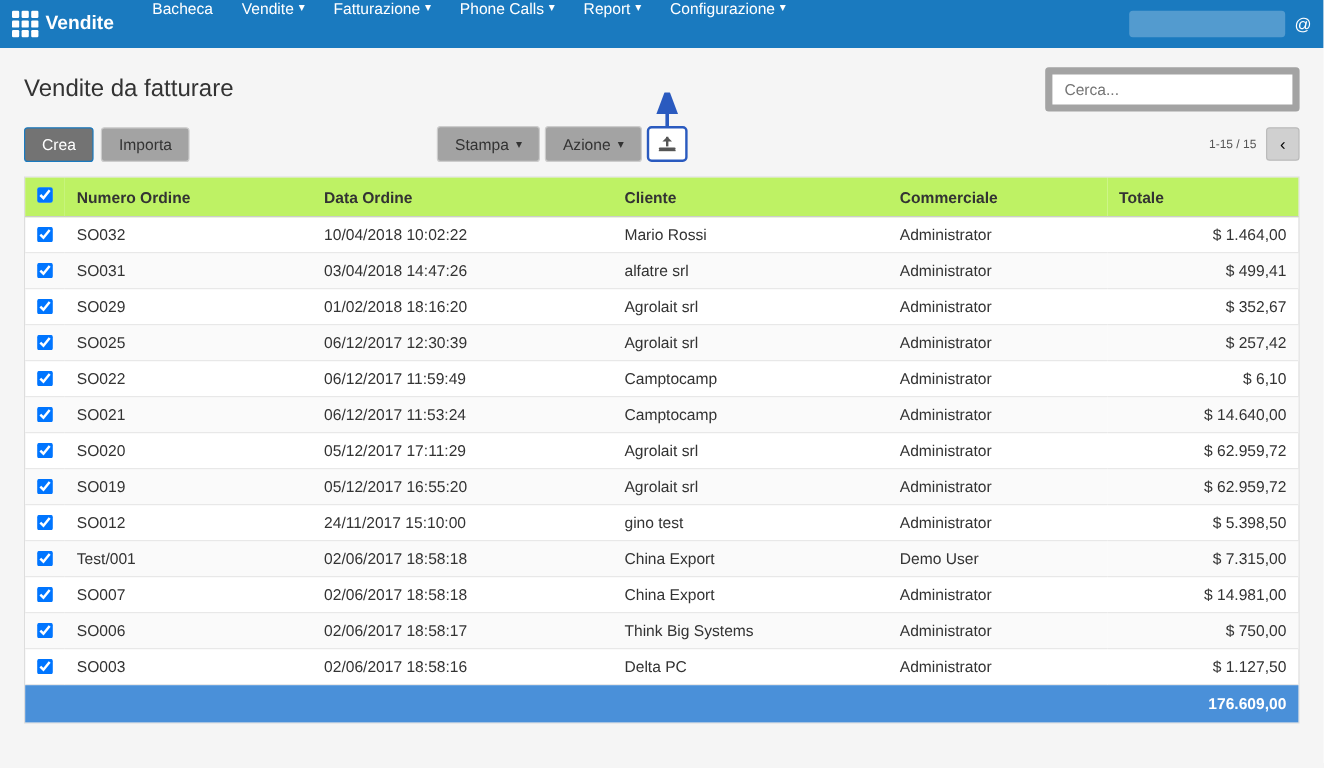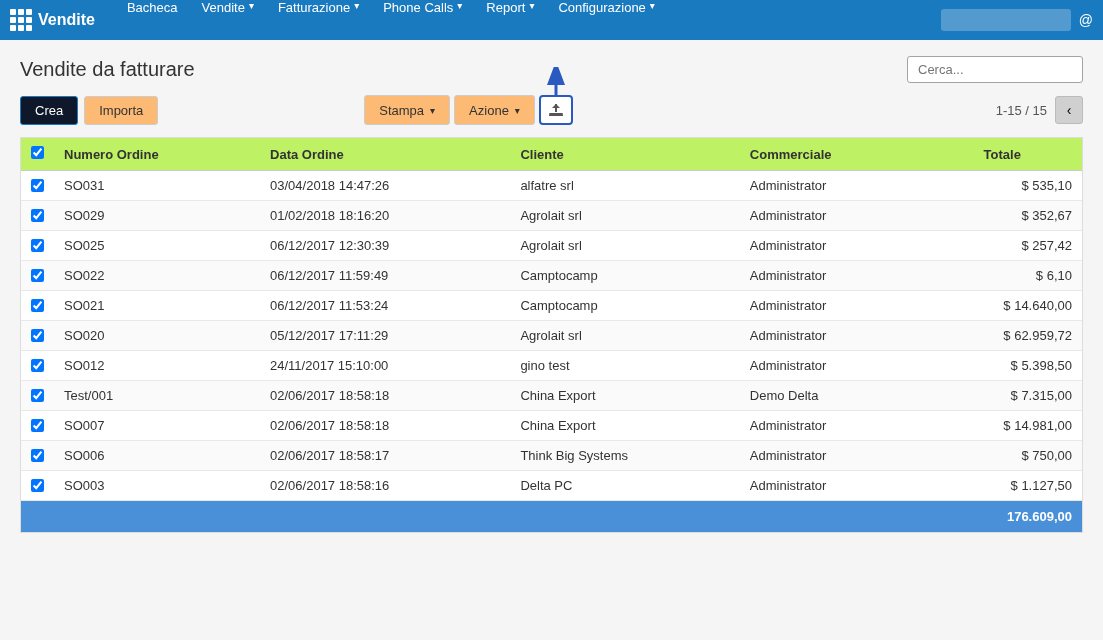--- a/index.html
+++ b/index.html
@@ -85,34 +85,34 @@
     .btn {
       padding: 6px 14px;
       border-radius: 3px;
       border: 1px solid #ccc;
       cursor: pointer;
       font-size: 13px;
       background: white;
       color: #333;
     }
     .btn-primary {
-      background: #0f172a;
+      background: #737373;
       color: white;
       border-color: #1a7abf;
     }
-    .btn-default { background: #fdba74; }
+    .btn-default { background: #a3a3a3; }
     .btn-with-caret { display: flex; align-items: center; gap: 6px; }
 
     .toolbar-right {
       margin-left: auto;
       display: flex;
       align-items: center;
       gap: 8px;
     }
-    .pagination-info { font-size: 13px; color: #555; }
+    .pagination-info { font-size: 10px; color: #555; }
     .btn-nav {
       background: #d0d0d0;
       border: 1px solid #bbb;
       border-radius: 3px;
       width: 28px; height: 28px;
       cursor: pointer;
       display: flex; align-items: center; justify-content: center;
       font-size: 14px;
     }
 
@@ -120,24 +120,24 @@
     .btn-export {
       width: 34px; height: 30px;
       background: white;
       border: 2px solid #2a5abf;
       border-radius: 4px;
       cursor: pointer;
       display: flex; align-items: center; justify-content: center;
       position: relative;
     }
     .search-input {
-      border: 1px solid #a3a3a3;
+      border: 6px solid #a3a3a3;
       border-radius: 3px;
       padding: 5px 10px;
-      width: 176px;
+      width: 212px;
       font-size: 13px;
     }
 
     
     .top-row {
       display: flex;
       align-items: center;
       margin-bottom: 12px;
     }
     .top-row .page-title { margin-bottom: 0; flex: 1; }
@@ -155,21 +155,21 @@
       background: #bef264;
     }
     thead th {
       padding: 8px 10px;
       text-align: left;
       font-weight: bold;
       font-size: 13px;
       border-bottom: 1px solid #ccc;
       color: #333;
     }
-    thead th.right { text-align: center; }
+    thead th.right { text-align: left; }
     tbody tr {
       border-bottom: 1px solid #e8e8e8;
     }
     tbody tr:nth-child(even) { background: #fafafa; }
     tbody td {
       padding: 7px 10px;
       font-size: 13px;
       color: #333;
     }
     tbody td.right { text-align: right; }
@@ -302,31 +302,43 @@
             <input type="checkbox" checked="" style="">
           </th>
           <th>Numero Ordine</th>
           <th>Data Ordine</th>
           <th>Cliente</th>
           <th>Commerciale</th>
           <th class="right">Totale</th>
         </tr>
       </thead>
       <tbody id="table-body">
+      <tr>
+      <td class="checkbox-col">
+        <div class="checkbox-cell">
+          <input type="checkbox" checked="" style="">
+        </div>
+      </td>
+      <td>SO032</td>
+      <td>10/04/2018 10:02:22</td>
+      <td>Mario Rossi</td>
+      <td>Administrator</td>
+      <td class="right">$ 1.464,00</td>
+    </tr>
           <tr>
       <td class="checkbox-col">
         <div class="checkbox-cell">
           <input type="checkbox" checked="" style="">
         </div>
       </td>
       <td>SO031</td>
       <td>03/04/2018 14:47:26</td>
       <td>alfatre srl</td>
       <td>Administrator</td>
-      <td class="right">$ 535,10</td>
+      <td class="right">$ 499,41</td>
     </tr>
           <tr>
       <td class="checkbox-col">
         <div class="checkbox-cell">
           <input type="checkbox" checked="" style="">
         </div>
       </td>
       <td>SO029</td>
       <td>01/02/2018 18:16:20</td>
       <td>Agrolait srl</td>
@@ -380,36 +392,48 @@
       <td>Agrolait srl</td>
       <td>Administrator</td>
       <td class="right">$ 62.959,72</td>
     </tr>
           <tr>
       <td class="checkbox-col">
         <div class="checkbox-cell">
           <input type="checkbox" checked="" style="">
         </div>
       </td>
+      <td>SO019</td>
+      <td>05/12/2017 16:55:20</td>
+      <td>Agrolait srl</td>
+      <td>Administrator</td>
+      <td class="right">$ 62.959,72</td>
+    </tr>
+          <tr>
+      <td class="checkbox-col">
+        <div class="checkbox-cell">
+          <input type="checkbox" checked="" style="">
+        </div>
+      </td>
       <td>SO012</td>
       <td>24/11/2017 15:10:00</td>
       <td>gino test</td>
       <td>Administrator</td>
       <td class="right">$ 5.398,50</td>
     </tr>
           <tr>
       <td class="checkbox-col">
         <div class="checkbox-cell">
           <input type="checkbox" checked="" style="">
         </div>
       </td>
       <td>Test/001</td>
       <td>02/06/2017 18:58:18</td>
       <td>China Export</td>
-      <td>Demo Delta</td>
+      <td>Demo User</td>
       <td class="right">$ 7.315,00</td>
     </tr>
           <tr>
       <td class="checkbox-col">
         <div class="checkbox-cell">
           <input type="checkbox" checked="" style="">
         </div>
       </td>
       <td>SO007</td>
       <td>02/06/2017 18:58:18</td>

